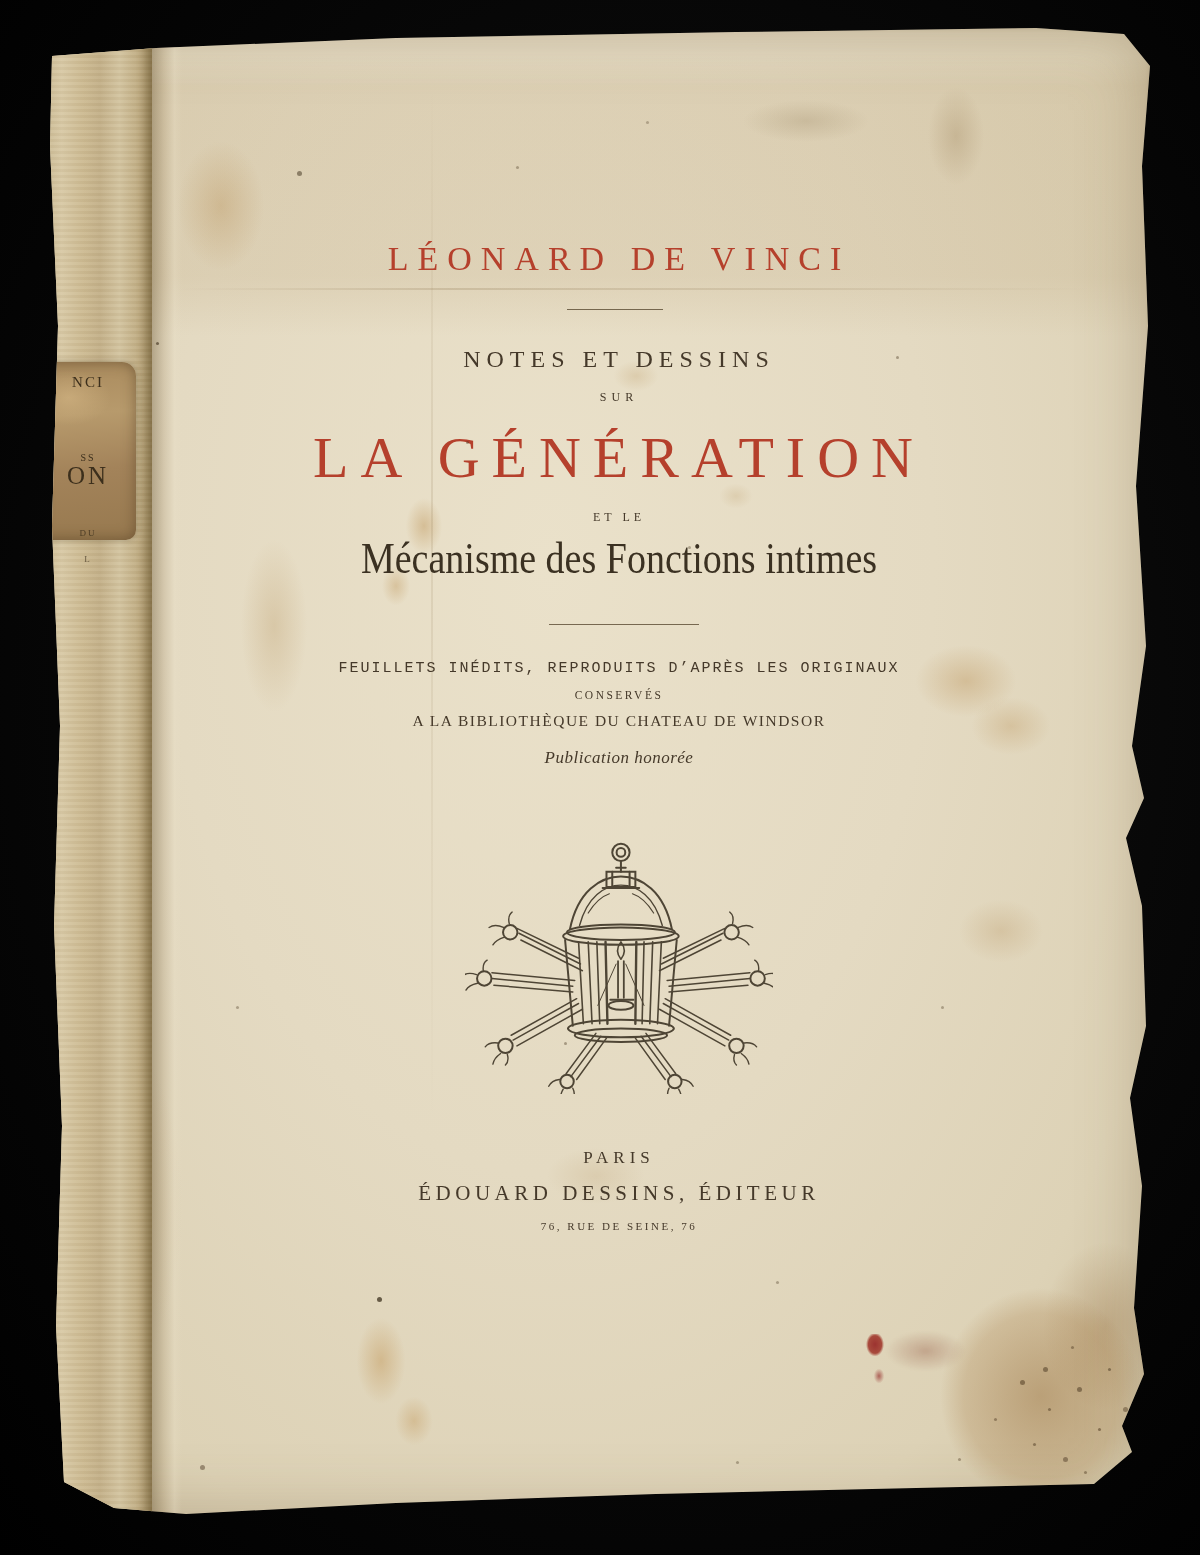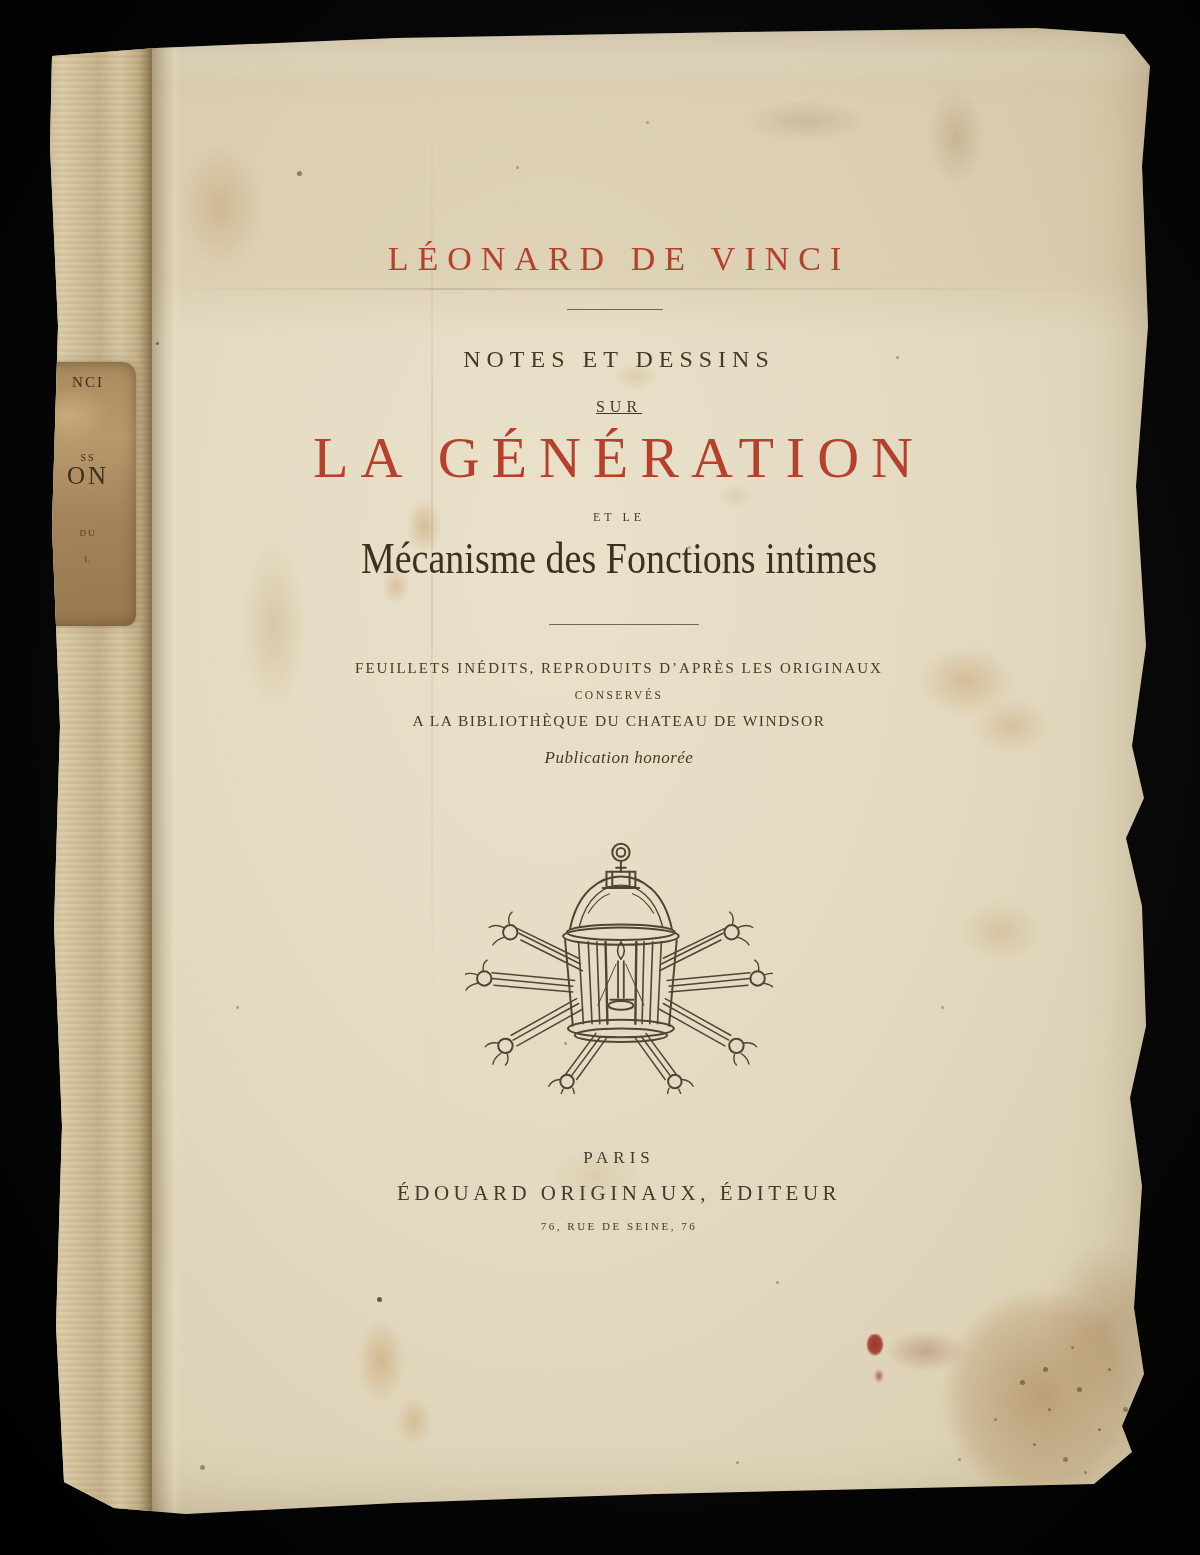--- a/index.html
+++ b/index.html
@@ -52,21 +52,21 @@
       linear-gradient(90deg,
         #b9a77f 0%, #cdbd97 10%, #d8c9a6 22%, #cdbb93 40%,
         #c3b089 55%, #d3c4a0 72%, #c0ad84 88%, #ab9769 100%);
     box-shadow: inset -6px 0 10px rgba(90,70,40,.45), inset 4px 0 8px rgba(80,60,35,.35);
   }
   .hinge{
     position:absolute;left:116px;top:0;bottom:0;width:30px;
     background:linear-gradient(90deg, rgba(100,80,45,.38) 0%, rgba(140,115,75,.18) 40%, rgba(235,225,200,.25) 75%, rgba(0,0,0,0) 100%);
   }
   .spine-label{
-    position:absolute;left:4px;top:336px;width:96px;height:264px;
+    position:absolute;left:4px;top:336px;width:96px;height:178px;
     background:
       radial-gradient(60px 40px at 30% 20%, rgba(220,190,140,.5) 0%, rgba(220,190,140,0) 70%),
       linear-gradient(175deg, #a98a5d 0%, #b79a6c 30%, #a3835a 60%, #97794f 100%);
     border-radius:8px 14px 10px 6px;
     box-shadow: inset 0 0 14px rgba(70,50,25,.5), 0 0 6px rgba(60,45,25,.3);
     color:#3c2f1c; text-align:center;
   }
   .spine-frag{position:absolute;left:0;width:100%;letter-spacing:2px;}
   .frag-0{top:12px;font-size:15px;}
   .frag-1{top:74px;font-size:10px;margin-top:16px;}
@@ -79,26 +79,26 @@
     border-radius:2px; box-shadow:0 0 3px rgba(0,0,0,.4);
   }
   
   .cover{position:absolute;left:95px;right:45px;top:0;bottom:0;color:#45392a;}
   .line{position:absolute;left:0;width:100%;text-align:center;white-space:nowrap;}
   .red{color:#b5402c;}
   .author{top:214px;font-size:34px;letter-spacing:9px;}
   .rule{position:absolute;height:1px;background:rgba(80,64,40,.75);}
   .rule-1{top:283px;left:50%;width:96px;margin-left:-52px;}
   .notes{top:320px;font-size:24px;letter-spacing:6px;}
-  .sur{top:372px;font-size:16px;letter-spacing:5px;text-decoration:underline;}
+  .sur{top:364px;font-size:12px;letter-spacing:5px;}
   .main-title{top:398px;font-size:58px;letter-spacing:12px;}
   .et-le{top:484px;font-size:12px;letter-spacing:4px;}
   .mecanisme{top:506px;font-size:38px;letter-spacing:0px;transform:scaleY(1.18);transform-origin:center top;color:#3b3122;}
   .rule-2{top:598px;left:50%;width:150px;margin-left:-70px;}
-  .feuillets{top:634px;font-size:15px;letter-spacing:2px;}
+  .feuillets{top:634px;font-size:15px;letter-spacing:2px;font-family:Liberation Mono, monospace;}
   .conserves{top:663px;font-size:11.5px;letter-spacing:2.5px;}
   .bibliotheque{top:686px;font-size:15.5px;letter-spacing:1.5px;}
   .pub-1{top:722px;font-size:17px;font-style:italic;letter-spacing:.5px;}
   .pub-2{top:750px;font-size:17px;font-style:italic;letter-spacing:.5px;}
   .illustration{top:810px;}
   .paris{top:1122px;font-size:17px;letter-spacing:5px;}
   .editeur{top:1155px;font-size:21px;letter-spacing:4.5px;}
   .rue{top:1194px;font-size:11px;letter-spacing:2.5px;}
   .year{top:1222px;font-size:13px;letter-spacing:3px;}
   
@@ -235,21 +235,21 @@
           <path d="M141 208 L110 250 M147 210 L116 253 M136 205 L105 247" stroke-width="1.5"></path>
           <circle cx="106" cy="255" r="7"></circle>
           <path d="M98 253 q-8 1 -11 7 M102 263 q-4 7 -2 12 M112 262 q3 6 0 11" stroke-width="1.4"></path>
           <path d="M183 208 L214 250 M177 210 L208 253 M188 205 L219 247" stroke-width="1.5"></path>
           <circle cx="218" cy="255" r="7"></circle>
           <path d="M226 253 q8 1 11 7 M222 263 q4 7 2 12 M212 262 q-3 6 0 11" stroke-width="1.4"></path>
         </svg>
       </div>
 
       <div class="line paris">PARIS</div>
-      <div class="line editeur">ÉDOUARD ORIGINAUX, ÉDITEUR</div>
+      <div class="line editeur">ÉDOUARD DESSINS, ÉDITEUR</div>
       <div class="line rue">76, RUE DE SEINE, 76</div>
     </div>
 
     <div class="wax-smudge"></div>
     <div class="wax"></div>
     <div class="wax-drip"></div>
     <div class="speckles"></div>
   </div>
 </div>
 

